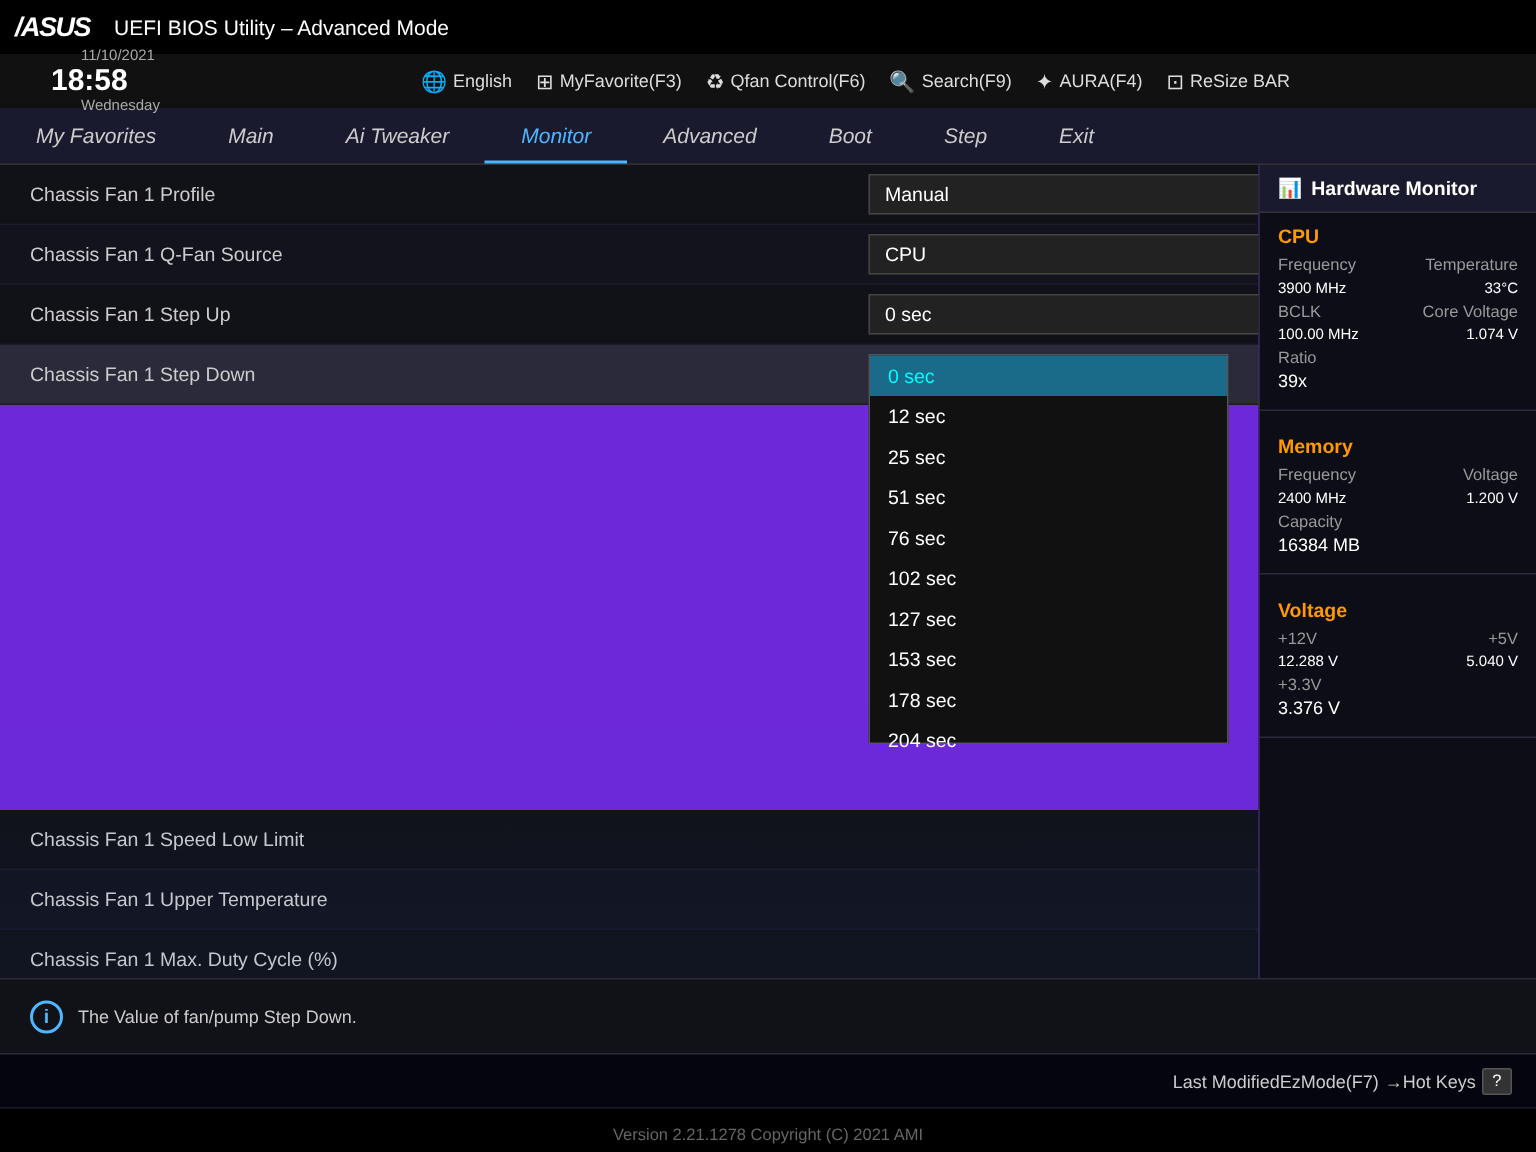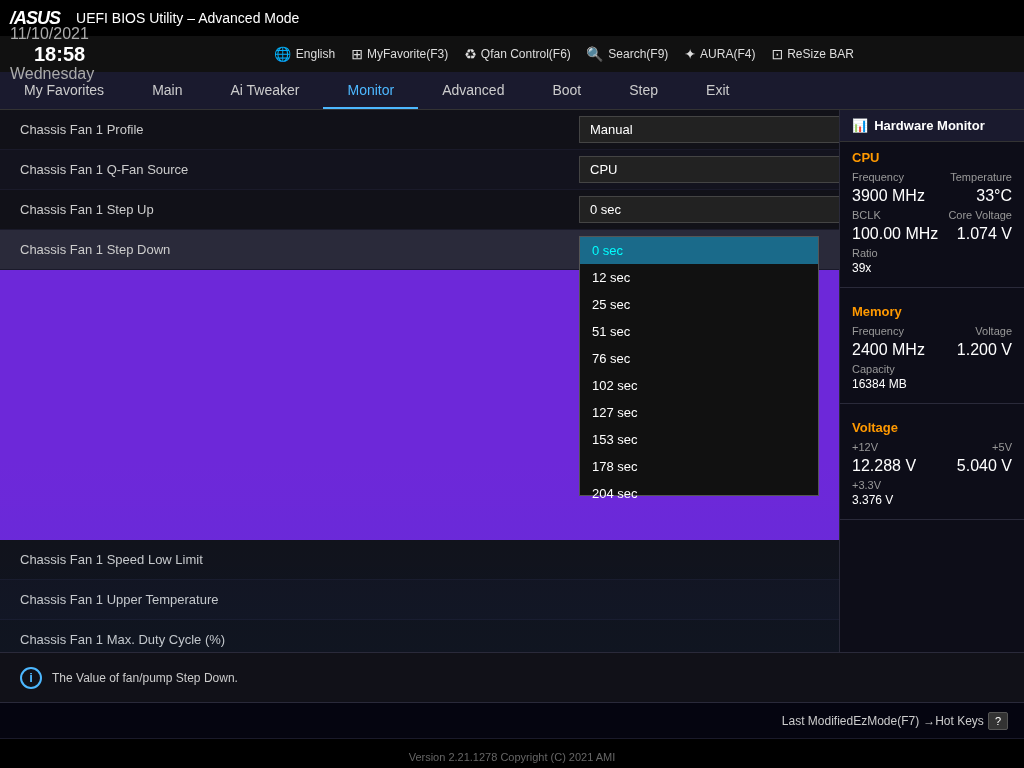--- a/index.html
+++ b/index.html
@@ -42,22 +42,23 @@
       align-items: center;
       padding: 0 10px;
       gap: 20px;
     }
     .datetime {
       display: flex;
       flex-direction: column;
       line-height: 1.1;
     }
     .datetime .date {
-      font-size: 16px;
+      font-size: 10px;
       color: #aaa;
+      margin-left: 44px;
     }
     .datetime .time {
       font-size: 20px;
       font-weight: bold;
       color: #fff;
       margin-left: 24px;
     }
     .topbar-items {
       display: flex;
       gap: 16px;
@@ -85,20 +86,21 @@
     .nav-item {
       padding: 0 24px;
       height: 100%;
       display: flex;
       align-items: center;
       font-size: 14px;
       font-weight: 500;
       cursor: pointer;
       color: #ccc;
       border-bottom: 2px solid transparent;
+      font-style: italic;
     }
     .nav-item.active {
       color: #4db8ff;
       border-bottom: 2px solid #4db8ff;
     }
 
     
     .main-layout {
       display: flex;
       height: calc(768px - 36px - 36px - 38px - 36px - 36px);
@@ -209,21 +211,21 @@
     .hw-pair {
       display: flex;
       justify-content: space-between;
       padding: 2px 12px;
     }
     .hw-pair-label {
       font-size: 11px;
       color: #999;
     }
     .hw-pair-value {
-      font-size: 16px;
+      font-size: 10px;
       color: #fff;
     }
     .hw-section {
       margin-bottom: 8px;
       border-bottom: 1px solid #2a2a3a;
       padding-bottom: 6px;
     }
     .hw-section-title {
       padding: 8px 12px 4px;
       font-size: 13px;

